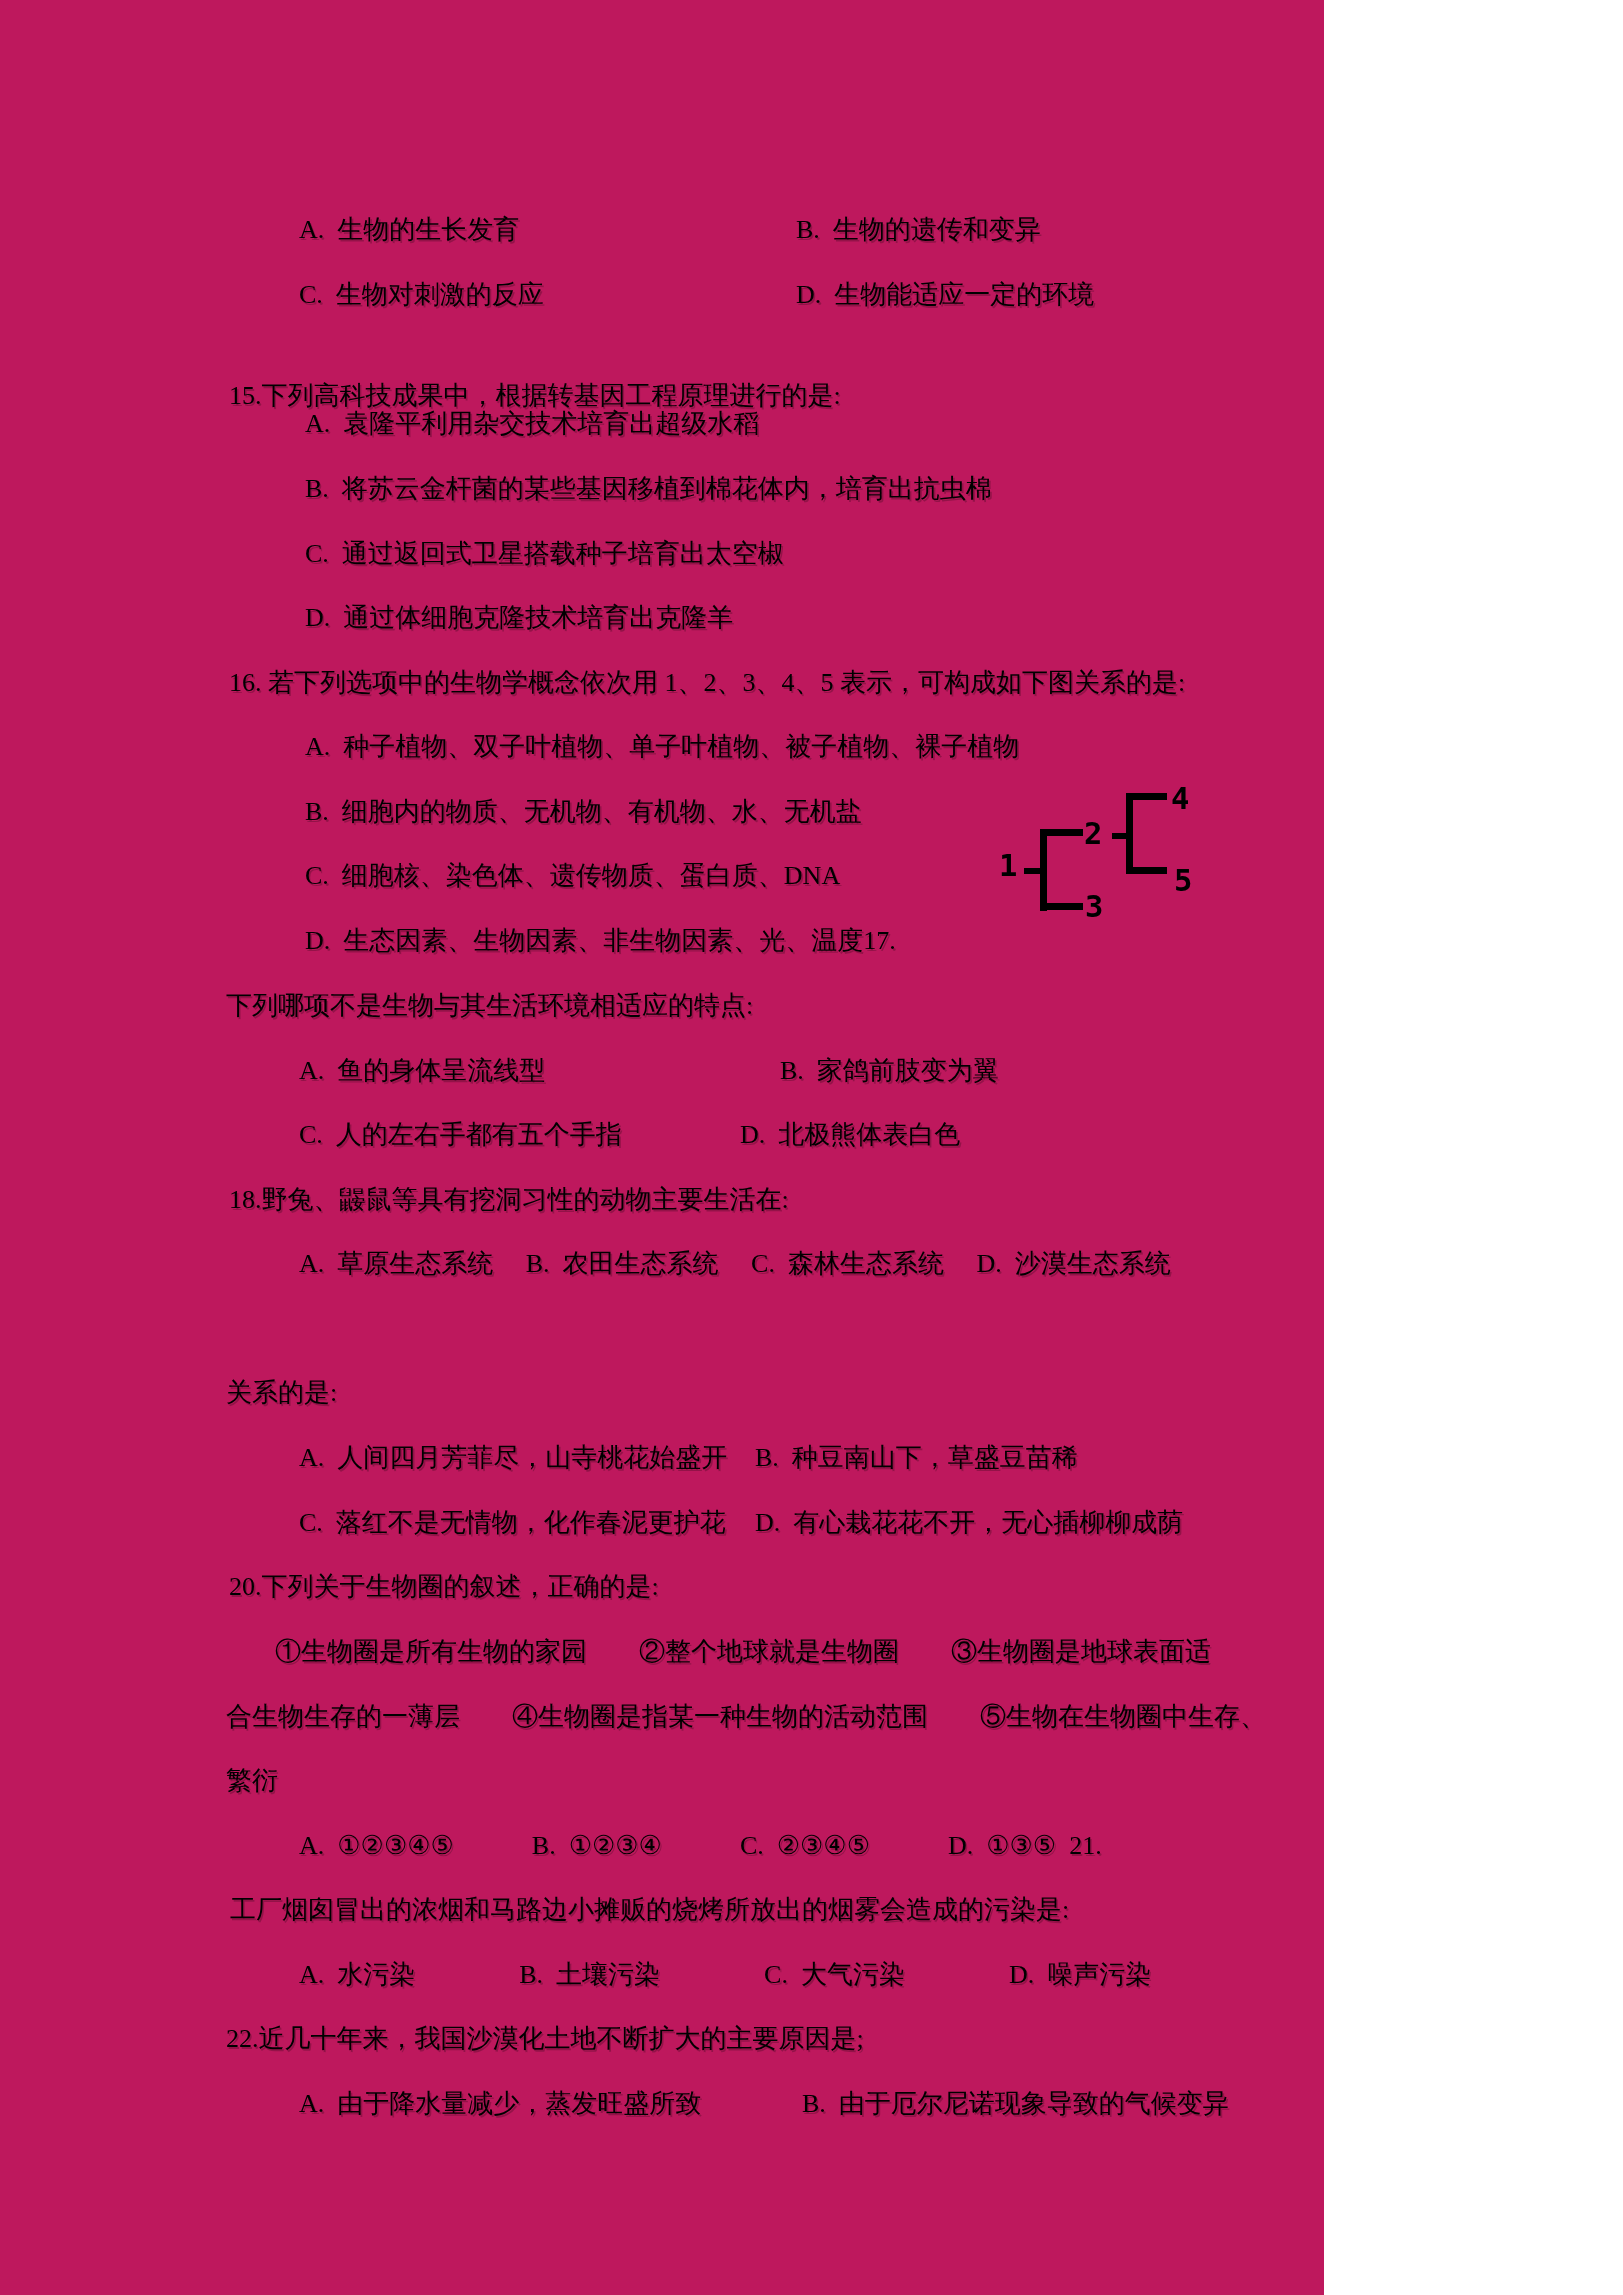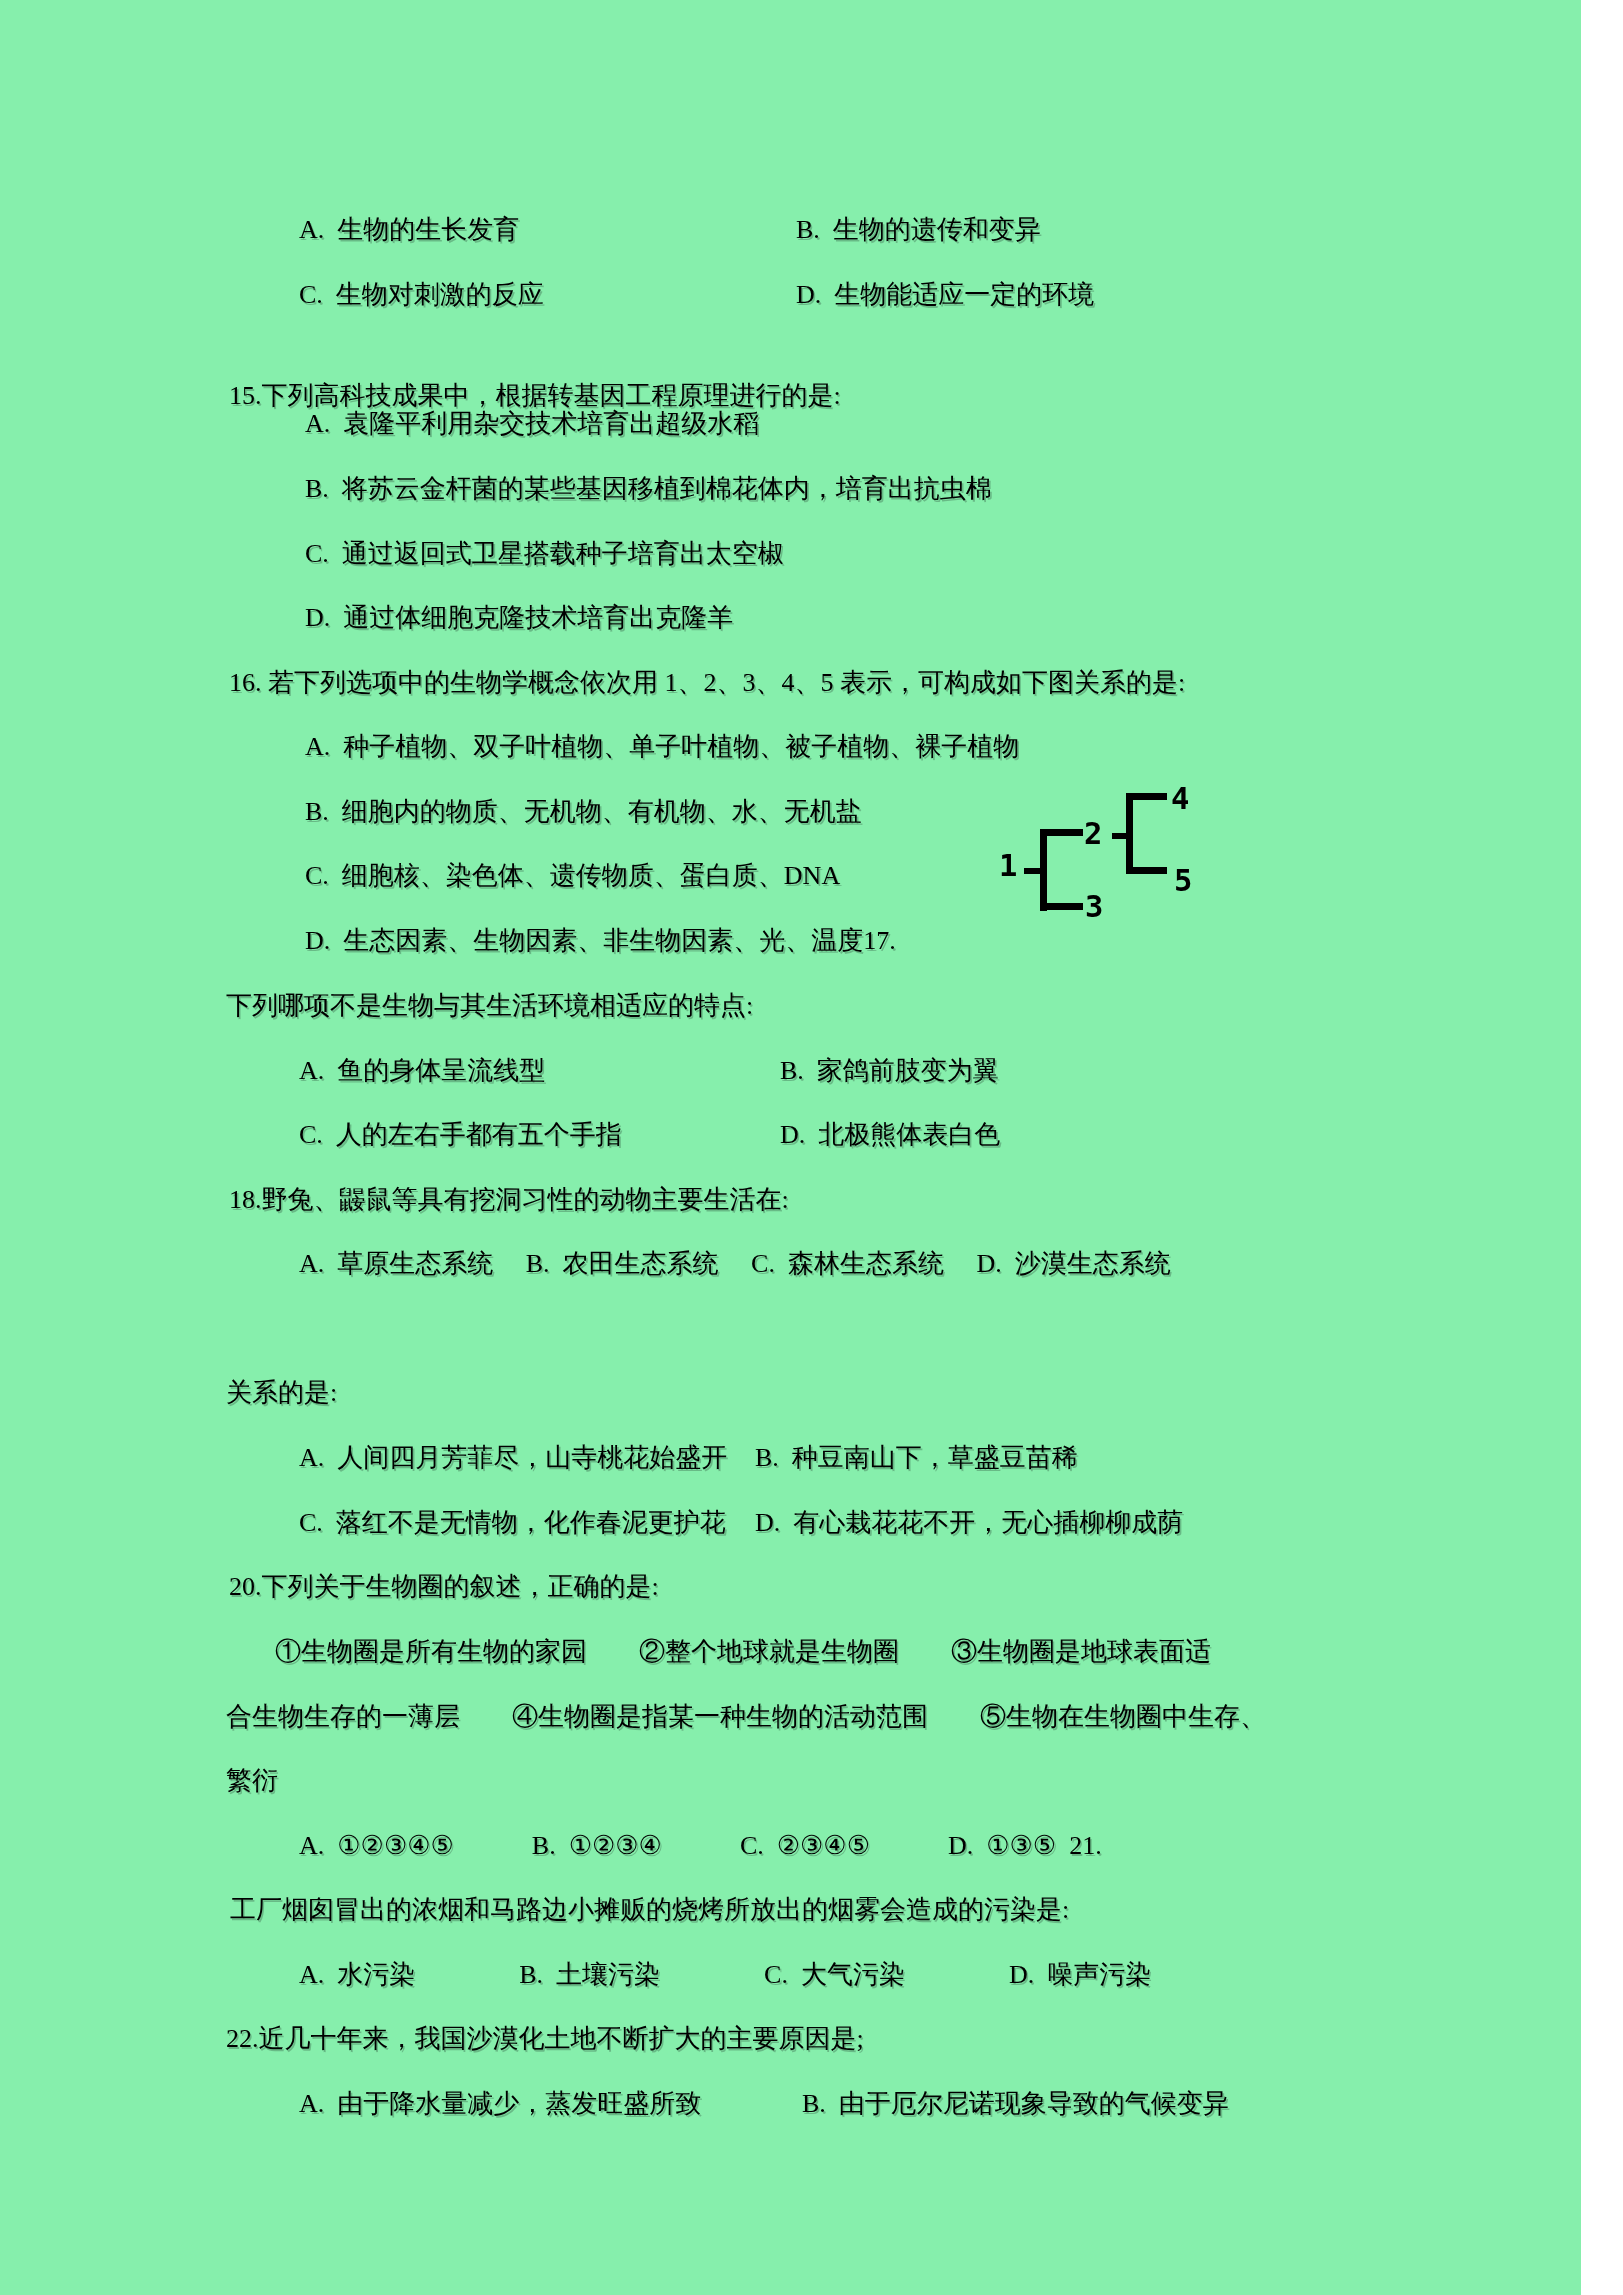--- a/index.html
+++ b/index.html
@@ -6,22 +6,22 @@
   html, body { margin: 0; padding: 0; }
   body {
     width: 1624px; height: 2295px;
     background: #ffffff;
     font-family: "Liberation Serif", "DejaVu Serif", serif;
     color: #000000;
     overflow: hidden;
   }
   #page {
     position: relative;
-    width: 1581px; height: 2295px;
-    background: #86efac;
+    width: 1324px; height: 2295px;
+    background: #be185d;
   }
   .line {
     position: absolute;
     font-size: 26px;
     line-height: 1.2;
     white-space: pre;
     color: #000;
     text-shadow: 1.6px 1.6px 0 rgba(0,0,0,0.22);
   }
   
@@ -73,21 +73,21 @@
     <div class="bar" style="left:1112px; top:833px; width:16.4px; height:5.5px;"></div>
     <div class="bar" style="left:1126px; top:793px; width:7px; height:81px;"></div>
     <div class="bar" style="left:1126px; top:793px; width:41px; height:7px;"></div>
     <div class="bar" style="left:1126px; top:867px; width:41px; height:7px;"></div>
   </div>
 
   <div class="line" style="left:226px; top:990px;">下列哪项不是生物与其生活环境相适应的特点:</div>
   <div class="line" style="left:299px; top:1055px;">A.  鱼的身体呈流线型</div>
   <div class="line" style="left:780px; top:1055px;">B.  家鸽前肢变为翼</div>
   <div class="line" style="left:299px; top:1119px;">C.  人的左右手都有五个手指</div>
-  <div class="line" style="left:780px; top:1119px;">D.  北极熊体表白色</div>
+  <div class="line" style="left:740px; top:1119px;">D.  北极熊体表白色</div>
 
   <div class="line" style="left:229px; top:1184px;">18.野兔、鼹鼠等具有挖洞习性的动物主要生活在:</div>
   <div class="line" style="left:299px; top:1248px;">A.  草原生态系统　 B.  农田生态系统　 C.  森林生态系统　 D.  沙漠生态系统</div>
 
   <div class="line" style="left:226px; top:1377px;">关系的是:</div>
   <div class="line" style="left:299px; top:1442px;">A.  人间四月芳菲尽，山寺桃花始盛开</div>
   <div class="line" style="left:755px; top:1442px;">B.  种豆南山下，草盛豆苗稀</div>
   <div class="line" style="left:299px; top:1507px;">C.  落红不是无情物，化作春泥更护花</div>
   <div class="line" style="left:755px; top:1507px;">D.  有心栽花花不开，无心插柳柳成荫</div>
 

